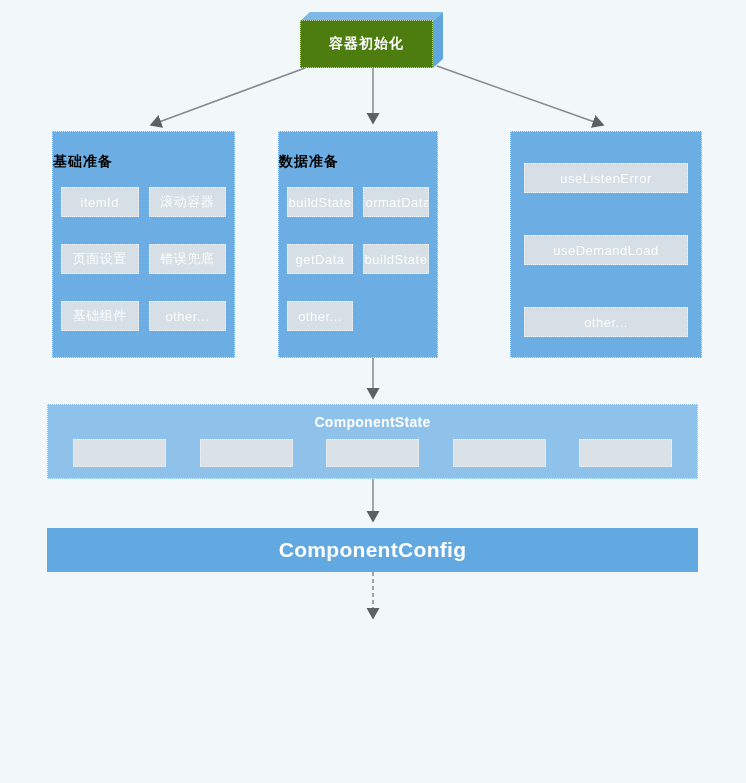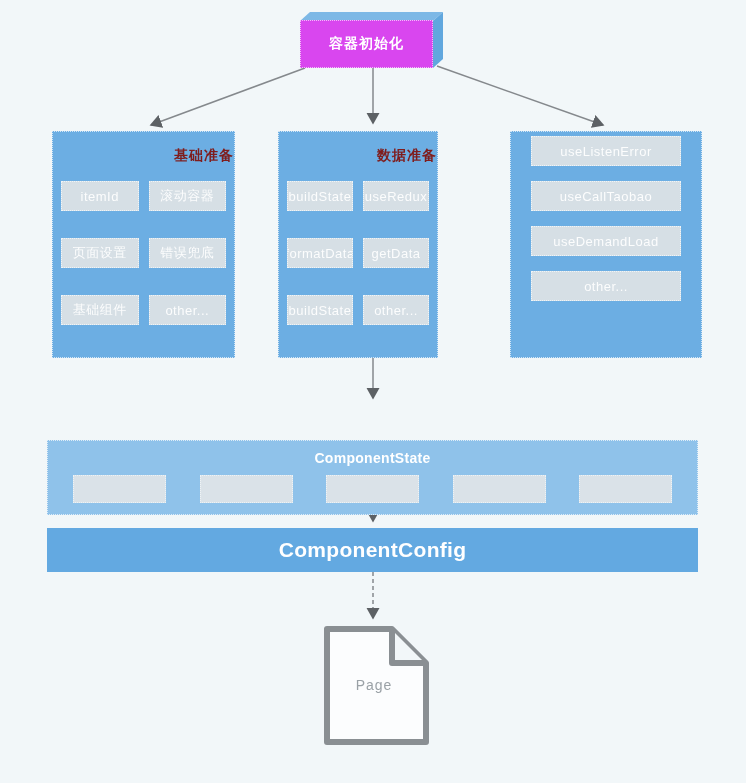--- a/index.html
+++ b/index.html
@@ -27,39 +27,39 @@
     background:#7db8e6;
     clip-path:polygon(10px 0, 143px 0, 133px 9px, 0 9px);
   }
   .cube-right{
     position:absolute;right:0;top:0;width:10px;height:56px;
     background:#61a7de;
     clip-path:polygon(10px 0, 10px 47px, 0 56px, 0 9px);
   }
   .cube-front{
     position:absolute;left:0;top:8px;width:133px;height:48px;
-    background:#d946ef;
+    background:#4d7c0f;
     border:1px dotted rgba(255,255,255,.65);
     box-sizing:border-box;
     display:flex;align-items:center;justify-content:center;
     color:#fff;font-size:14px;font-weight:bold;letter-spacing:1px;
   }
   
   .col{
     position:absolute;top:131px;height:227px;z-index:2;
     background:#6caee3;
     border:1px dotted rgba(255,255,255,.7);
     box-sizing:border-box;
   }
   .col-1{left:52px;width:183px;}
   .col-2{left:278px;width:160px;}
   .col-3{left:510px;width:192px;}
   .col-title{
-    height:30px;padding-top:15px;
-    text-align:right;color:#7f1d1d;font-size:14px;font-weight:bold;
+    height:30px;padding-top:21px;
+    text-align:left;color:#000000;font-size:14px;font-weight:bold;
     letter-spacing:1px;
   }
   .grid2{
     display:grid;grid-template-columns:1fr 1fr;
     gap:27px 10px;
     padding:4px 8px 0 8px;
     text-align:center;
   }
   .list1{
     display:flex;flex-direction:column;gap:15px;align-items:center;
@@ -67,28 +67,27 @@
   }
   .item{
     height:30px;
     background:#d6dfe5;
     border:1px dotted #f0f5f8;
     box-sizing:border-box;
     display:flex;align-items:center;justify-content:center;
     color:rgba(255,255,255,.92);font-size:13px;letter-spacing:.5px;
     overflow:hidden;white-space:nowrap;
   }
-  .list1 .item{width:150px;}
+  .list1 .item{width:164px;margin-top:27px;}
   
   .state-bar{
     position:absolute;left:47px;top:404px;width:651px;height:75px;z-index:2;
     background:#8fc2ea;
     border:1px dotted rgba(255,255,255,.7);
     box-sizing:border-box;
-    margin-top:36px;
   }
   .state-title{
     padding-top:9px;text-align:center;
     color:#fff;font-size:14px;font-weight:bold;letter-spacing:.3px;
   }
   .slot-row{
     display:flex;justify-content:space-between;
     padding:0 25px;margin-top:9px;
   }
   .slot{
@@ -147,51 +146,42 @@
       <div class="item">错误兜底</div>
       <div class="item">基础组件</div>
       <div class="item">other...</div>
     </div>
   </div>
 
   <div class="col col-2">
     <div class="col-title">数据准备</div>
     <div class="grid2">
       <div class="item">buildState</div>
-      <div class="item">useRedux</div>
       <div class="item">formatData</div>
       <div class="item">getData</div>
       <div class="item">buildState</div>
       <div class="item">other...</div>
     </div>
   </div>
 
   <div class="col col-3">
     <div class="list1">
       <div class="item">useListenError</div>
-      <div class="item">useCallTaobao</div>
       <div class="item">useDemandLoad</div>
       <div class="item">other...</div>
     </div>
   </div>
 
   <div class="state-bar">
     <div class="state-title">ComponentState</div>
     <div class="slot-row">
         <div class="slot"></div>
         <div class="slot"></div>
         <div class="slot"></div>
         <div class="slot"></div>
         <div class="slot"></div>
       </div>
   </div>
 
   <div class="config-bar">ComponentConfig</div>
 
-  <div class="page-node">
-    <svg width="112" height="121" viewBox="0 0 112 121">
-      <path d="M9 4 h65 l34 34 v79 h-99 z" fill="#fcfdfe" stroke="#8a8f93" stroke-width="6" stroke-linejoin="round"></path>
-      <path d="M74 5 v33 h33" fill="#f2f7f9" stroke="#8a8f93" stroke-width="6" stroke-linejoin="round"></path>
-    </svg>
-    <div class="page-label">Page</div>
-  </div>
 
 </div>
 
 </body></html>

